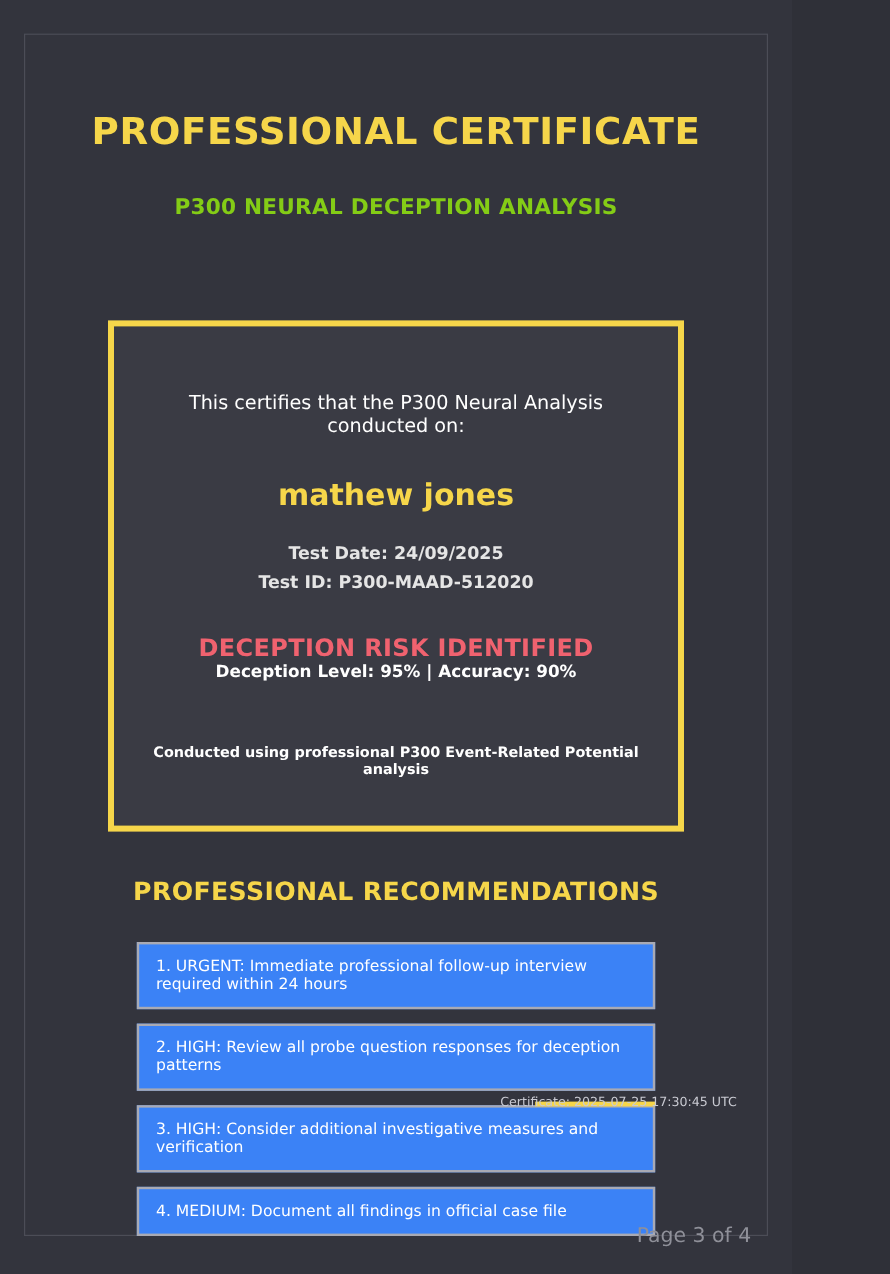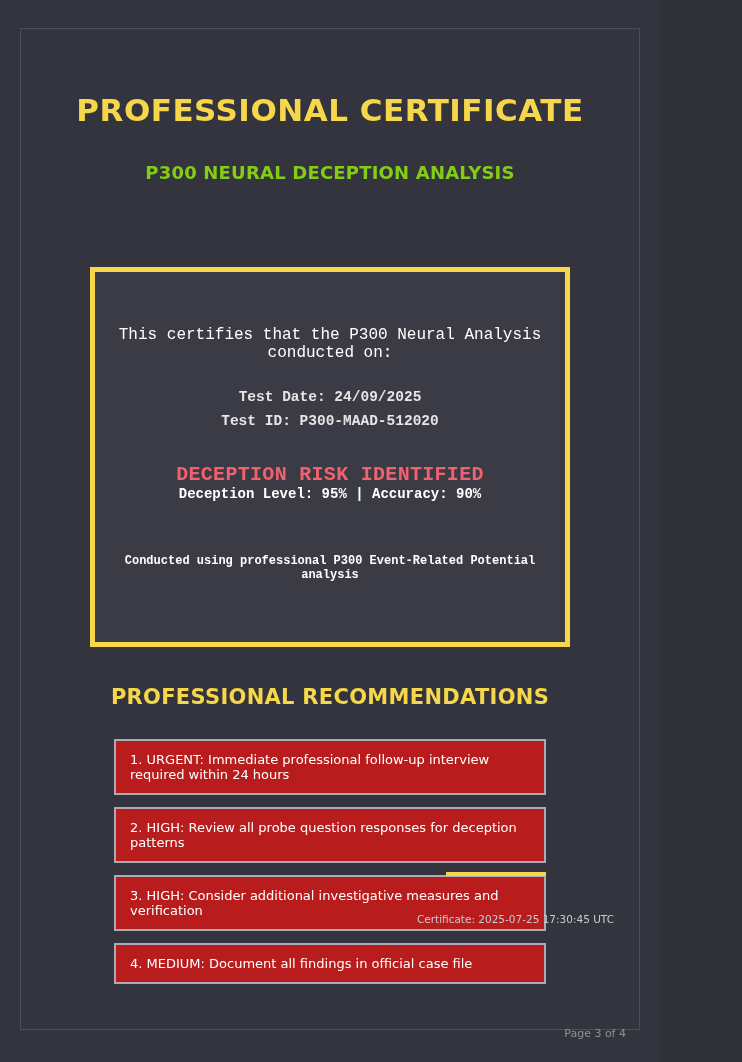--- a/index.html
+++ b/index.html
@@ -78,21 +78,20 @@
 
   
   .inner-box {
     position: relative;
     margin: 84px 22px 0 22px;
     border: 5px solid #f6d64a;
     background: #3a3b44;
     box-sizing: border-box;
     padding: 52px 20px 40px 20px;
     min-height: 380px;
-    font-family: Liberation Mono, monospace;
   }
 
   .certifies-line {
     text-align: center;
     color: #ffffff;
     font-size: 16px;
     margin-top: 2px;
   }
 
   .subject-name {
@@ -146,21 +145,21 @@
     margin-top: 38px;
     letter-spacing: 0.3px;
   }
 
   .recs-list {
     margin: 30px 46px 0 46px;
   }
 
   .rec-item {
     border: 2px solid #a9aab4;
-    background: #b91c1c;
+    background: #3b82f6;
     color: #ffffff;
     font-size: 13px;
     padding: 11px 14px;
     margin-bottom: 12px;
     box-sizing: border-box;
     position: relative;
   }
 
   
   .gold-sliver {
@@ -179,39 +178,40 @@
     color: #c9cad2;
     font-size: 10.5px;
     text-align: right;
   }
 
   .page-number {
     position: absolute;
     right: 34px;
     bottom: 22px;
     color: #8f9099;
-    font-size: 11px;
+    font-size: 17px;
     text-align: center;
   }
 </style>
 </head>
 <body>
 
 <div class="page">
 
   <div class="outer-frame"></div>
   <div class="gold-frame"></div>
 
   <div class="content">
 
     <div class="cert-title">PROFESSIONAL CERTIFICATE</div>
     <div class="cert-subtitle">P300 NEURAL DECEPTION ANALYSIS</div>
 
     <div class="inner-box">
       <div class="certifies-line">This certifies that the P300 Neural Analysis conducted on:</div>
+      <div class="subject-name">mathew jones</div>
       <div class="meta-line">Test Date: 24/09/2025</div>
       <div class="meta-line second">Test ID: P300-MAAD-512020</div>
       <div class="risk-banner">DECEPTION RISK IDENTIFIED</div>
       <div class="levels-line">Deception Level: 95% | Accuracy: 90%</div>
       <div class="method-line">Conducted using professional P300 Event-Related Potential analysis</div>
     </div>
 
     <div class="recs-title">PROFESSIONAL RECOMMENDATIONS</div>
 
     <div class="recs-list">

